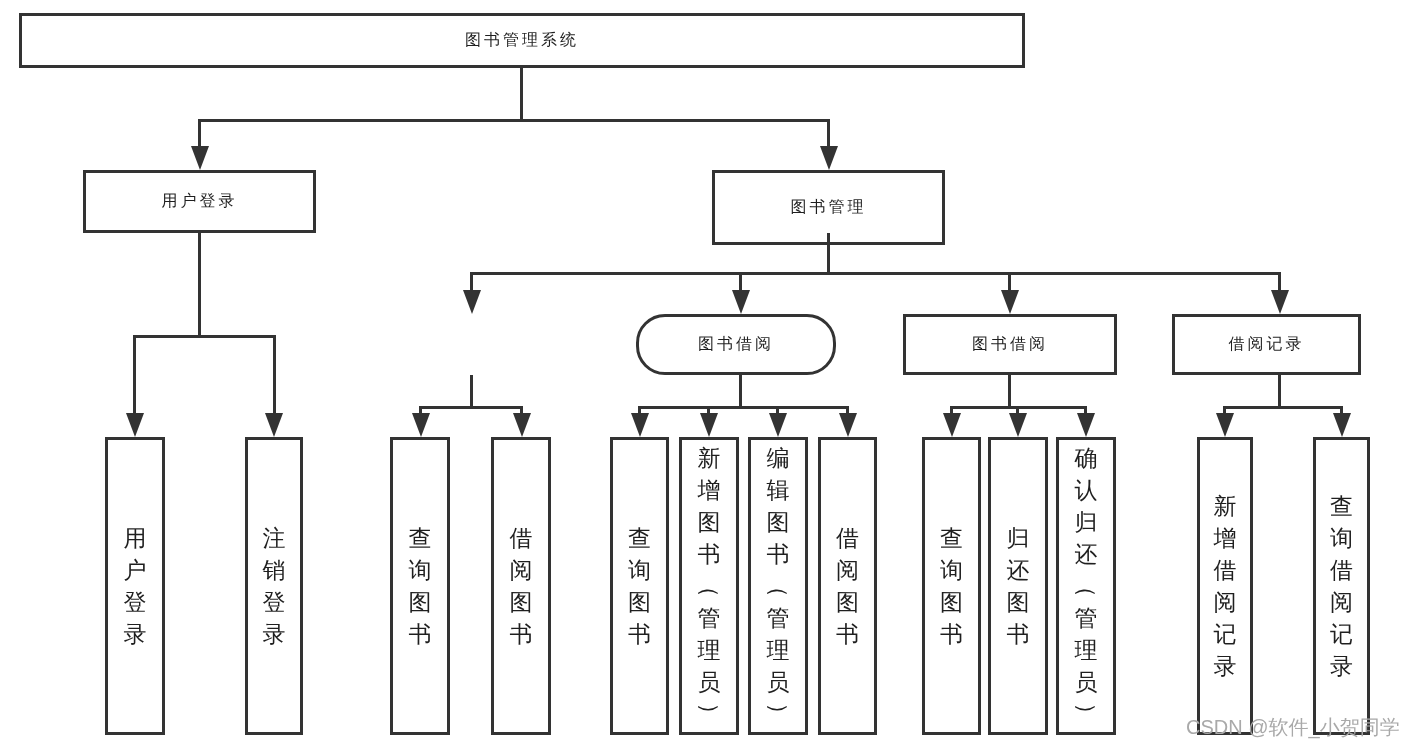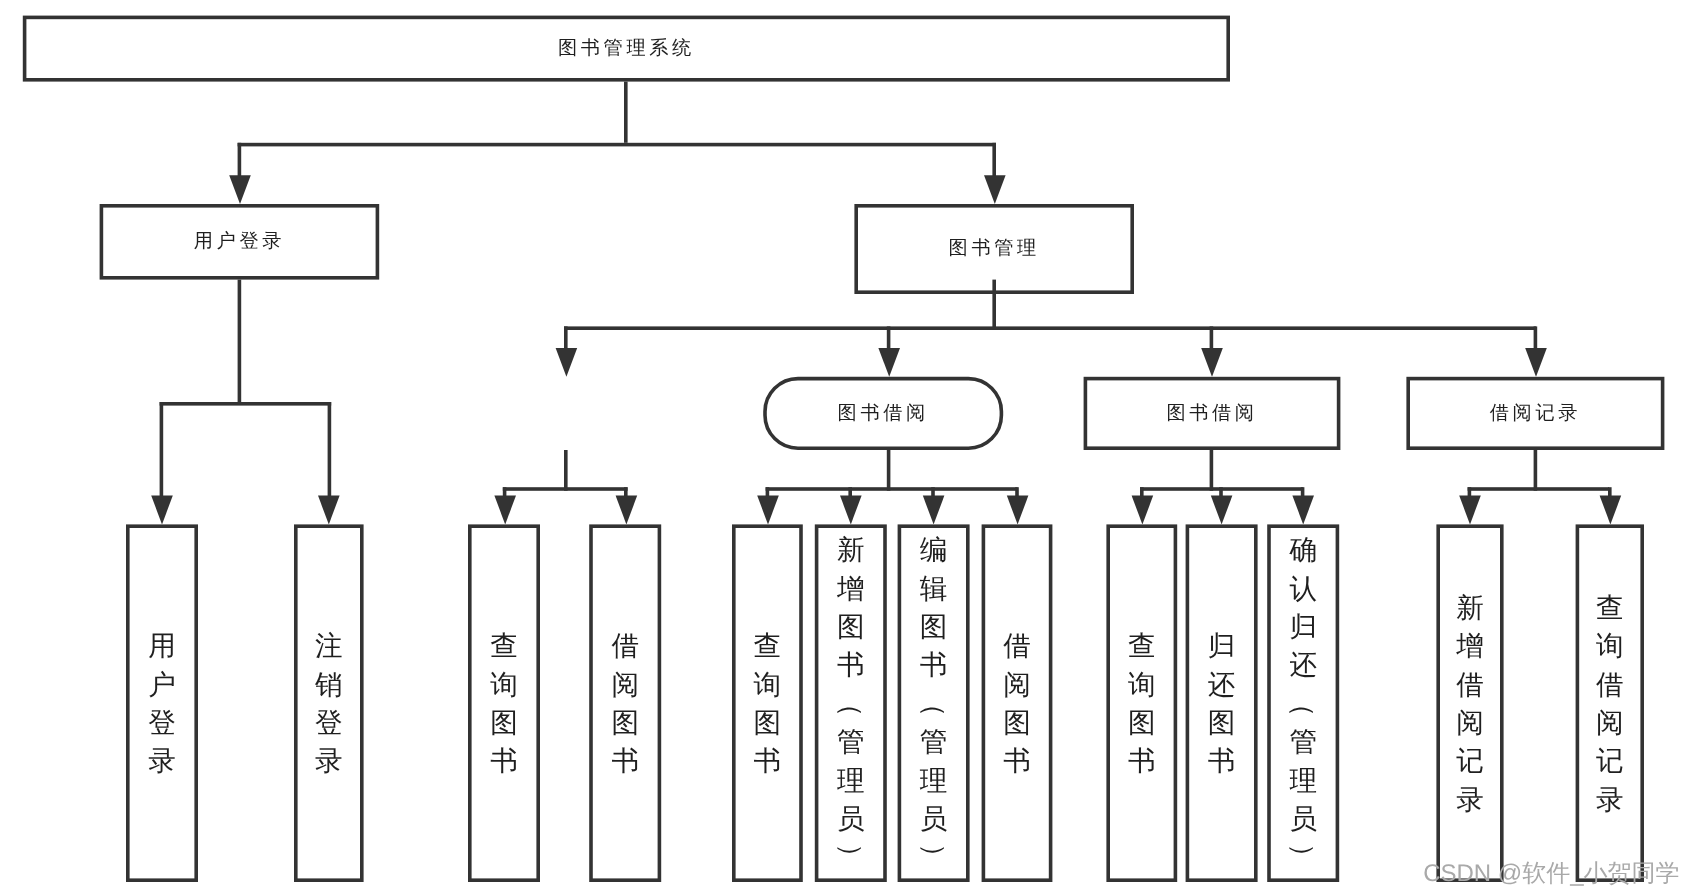--- a/index.html
+++ b/index.html
@@ -27,21 +27,21 @@
     position:absolute;left:1186px;top:714px;width:210px;
     font-size:20px;color:#a9a9a9;white-space:nowrap;z-index:5;
   }
   
   #n-root{left:19px;top:13px;width:1006px;height:55px;}
   #n-user-login{left:83px;top:170px;width:233px;height:63px;}
   #n-book-mgmt{left:712px;top:170px;width:233px;height:75px;}
   #n-new-book{left:362px;top:314px;width:219px;height:61px;}
   #n-book-borrow{left:636px;top:314px;width:200px;height:61px;border-radius:29px;}
   #n-current-borrow{left:903px;top:314px;width:214px;height:61px;}
-  #n-borrow-record{left:1172px;top:314px;width:215px;height:61px;}
+  #n-borrow-record{left:1172px;top:314px;width:189px;height:61px;}
   
   .leaf{top:437px;height:298px;}
   #l1{left:105px;width:60px;}  #l2{left:245px;width:58px;}
   #l3{left:390px;width:60px;}  #l4{left:491px;width:60px;}
   #l5{left:610px;width:59px;}  #l6{left:679px;width:60px;}
   #l7{left:748px;width:60px;}  #l8{left:818px;width:59px;}
   #l9{left:922px;width:59px;}  #l10{left:988px;width:60px;}
   #l11{left:1056px;width:60px;}
   #l12{left:1197px;width:56px;} #l13{left:1313px;width:57px;}
 </style>

